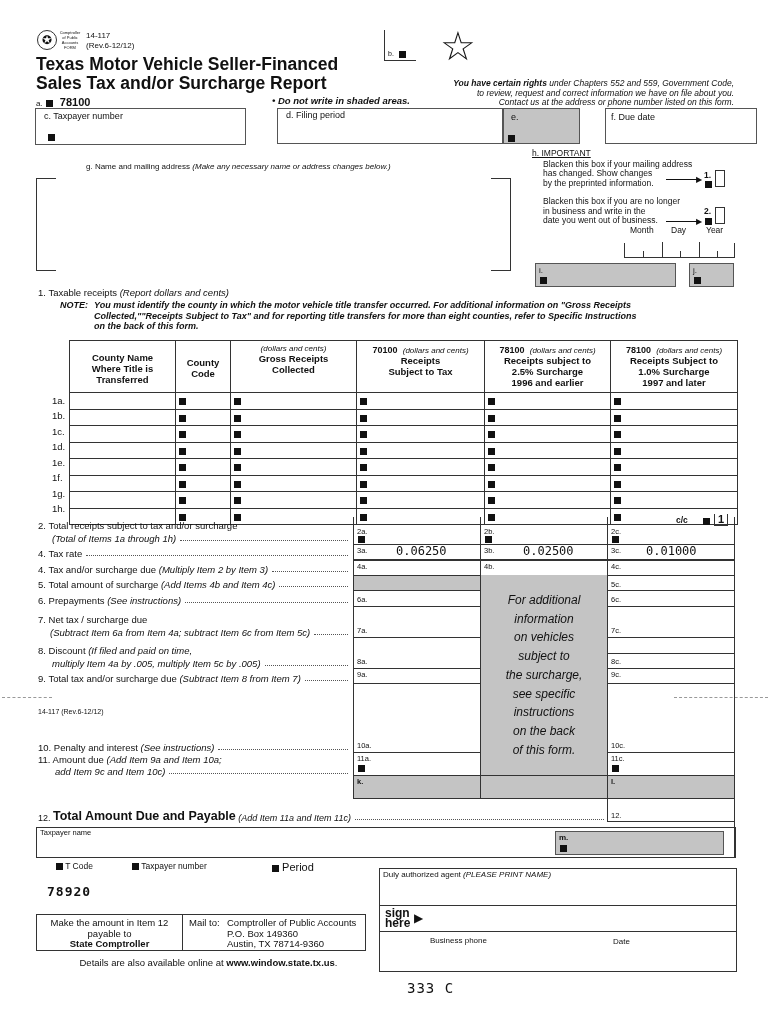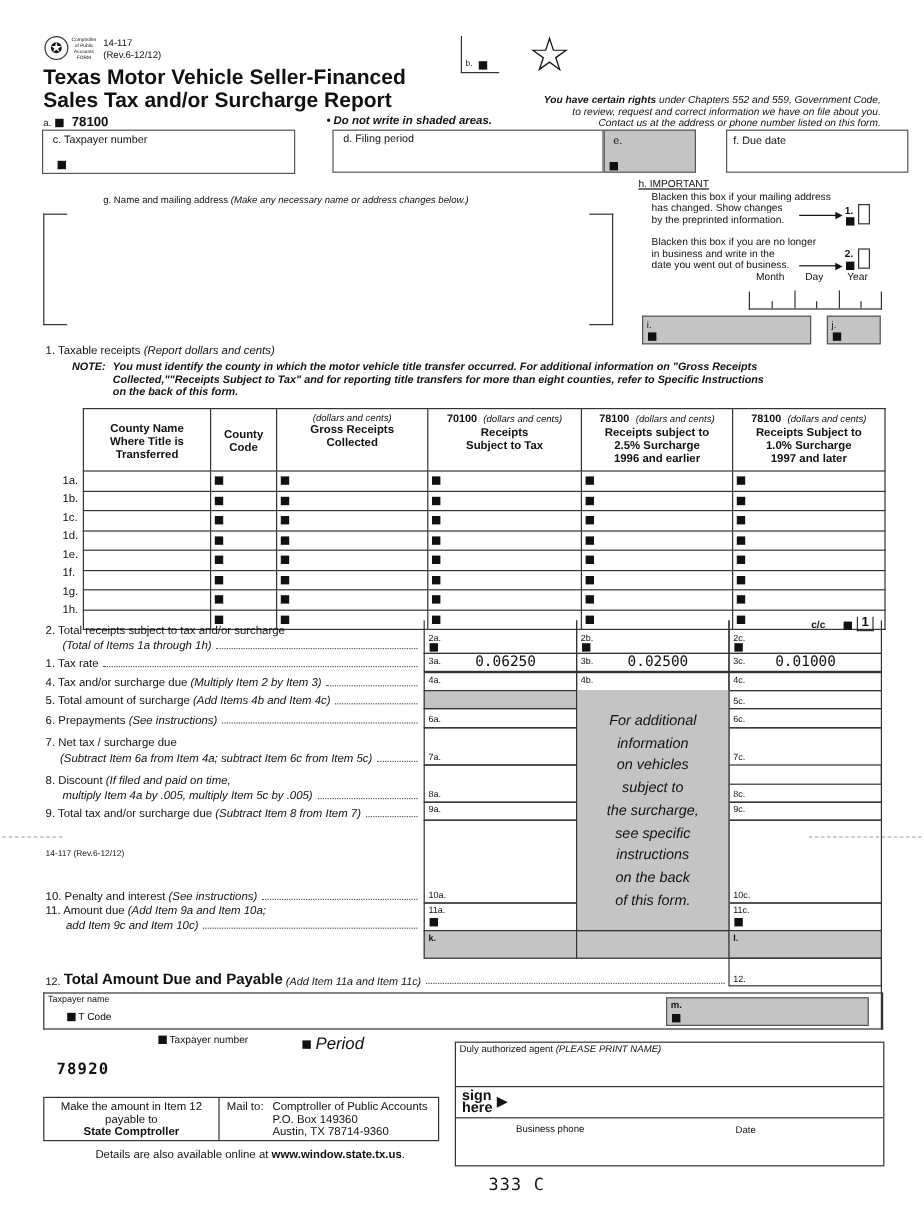--- a/index.html
+++ b/index.html
@@ -261,21 +261,21 @@
 </div>
 
 <div class="line-item" style="top:520px;width:312px;">
     <span>2. Total receipts subject to tax and/or surcharge</span>
   </div>
 <div class="line-item" style="top:533px;width:312px;padding-left:14px;">
     <span class="i">(Total of Items 1a through 1h)</span>
     <span class="dots"></span>
   </div>
 <div class="line-item" style="top:548px;width:312px;">
-    <span>1. Tax rate</span>
+    <span>4. Tax rate</span>
     <span class="dots"></span>
   </div>
 <div class="line-item" style="top:564px;width:312px;"><span>4. Tax and/or surcharge due</span>&nbsp;<span class="i">(Multiply Item 2 by Item 3)</span><span class="dots"></span></div>
 <div class="line-item" style="top:579px;width:312px;"><span>5. Total amount of surcharge</span>&nbsp;<span class="i">(Add Items 4b and Item 4c)</span><span class="dots"></span></div>
 <div class="line-item" style="top:595px;width:312px;"><span>6. Prepayments</span>&nbsp;<span class="i">(See instructions)</span><span class="dots"></span></div>
 <div class="line-item" style="top:614px;width:312px;">
     <span>7. Net tax / surcharge due</span>
   </div>
 <div class="line-item" style="top:627px;width:312px;padding-left:12px;">
     <span class="i">(Subtract Item 6a from Item 4a; subtract Item 6c from Item 5c)</span>
@@ -372,23 +372,23 @@
 <div class="abs" style="left:36px;top:827px;width:699px;border-top:1px solid #333;"></div>
 
 <div class="abs" style="left:36px;top:827px;width:700px;height:31px;border-left:1px solid #333;border-bottom:1px solid #333;border-right:1px solid #333;">
   <span class="abs" style="left:3px;top:1px;font-size:7.5px;">Taxpayer name</span>
 </div>
 <div class="abs box shade" style="left:555px;top:831px;width:169px;height:24px;">
   <span class="abs b" style="left:3px;top:1px;font-size:8px;">m.</span>
   <span class="abs sq" style="left:4px;top:13px;"></span>
 </div>
 
-<div class="abs" style="left:56px;top:842px;font-size:8.5px;"><span class="sq"></span> <span>T Code</span></div>
+<div class="abs" style="left:56px;top:861px;font-size:8.5px;"><span class="sq"></span> <span>T Code</span></div>
 <div class="abs" style="left:132px;top:861px;font-size:8.5px;"><span class="sq"></span> <span>Taxpayer number</span></div>
-<div class="abs" style="left:252px;top:861px;font-size:14px;font-style:italic;"><span class="sq"></span> <span>Period</span></div>
+<div class="abs" style="left:272px;top:861px;font-size:11px;"><span class="sq"></span> <span>Period</span></div>
 <div class="abs b mono" style="left:47px;top:884px;font-size:13px;letter-spacing:1px;">78920</div>
 
 <div class="abs" style="left:36px;top:914px;width:330px;height:37px;border:1px solid #333;display:flex;font-size:9.5px;">
   <div style="width:146px;border-right:1px solid #333;text-align:center;line-height:10.5px;padding-top:3px;">
     <div>Make the amount in Item 12</div>
     <div>payable to</div>
     <div class="b">State Comptroller</div>
   </div>
   <div style="flex:1;display:flex;line-height:10.5px;padding:3px 0 0 6px;">
     <div style="width:38px;">Mail to:</div>

